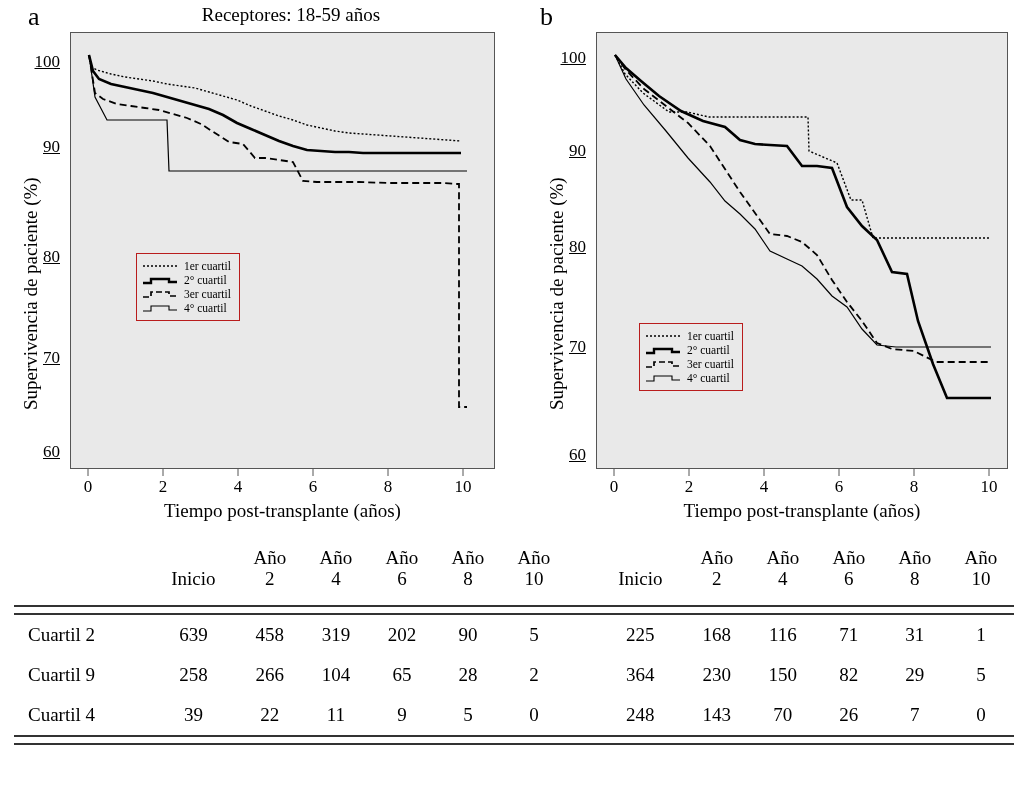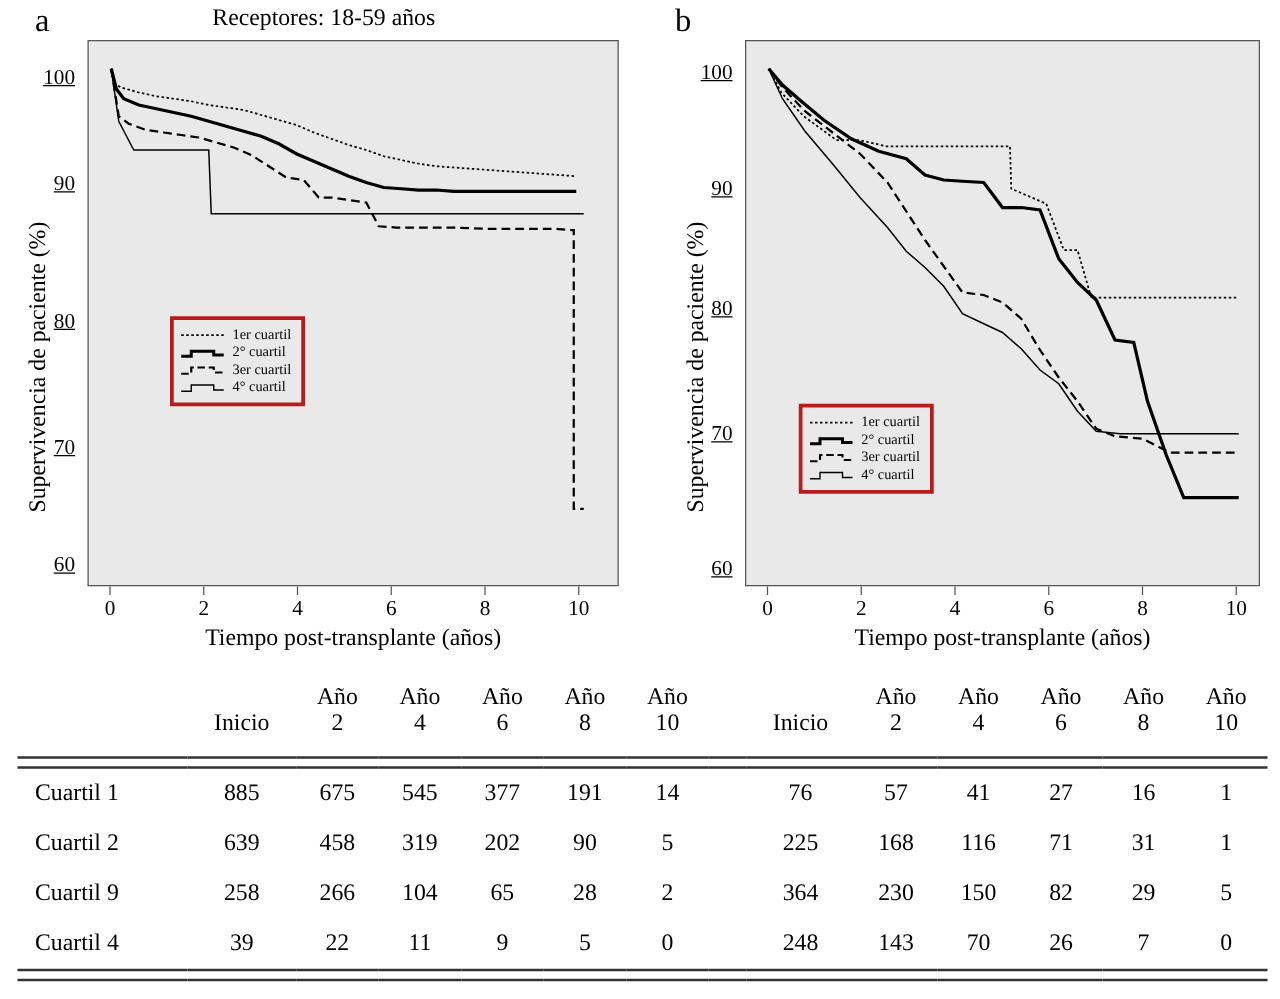--- a/index.html
+++ b/index.html
@@ -36,21 +36,21 @@
     font-size: 26px;
     font-family: "Liberation Serif", serif;
     top: 2px;
   }
   .panel-a .panel-letter { left: 28px; }
   .panel-b .panel-letter { left: 28px; }
 
   .panel-title {
     position: absolute;
     top: 4px;
-    left: 44px;
+    left: 76px;
     width: 430px;
     text-align: center;
     font-size: 19px;
     font-family: "Liberation Serif", serif;
   }
 
   .plotbox {
     position: absolute;
     background: #e9e9e9;
     border: 1px solid #555;
@@ -93,21 +93,21 @@
   }
   .ytick {
     text-align: right;
     width: 44px;
     text-decoration: underline;
   }
 
   
   .legend {
     position: absolute;
-    border: 3px solid #b91c1c;
+    border: 1px solid #b91c1c;
     background: #e9e9e9;
     padding: 5px 8px 5px 5px;
     font-family: "Liberation Serif", serif;
     font-size: 11.5px;
     line-height: 14px;
   }
   .legend-row {
     display: flex;
     align-items: center;
     height: 14px;
@@ -327,36 +327,20 @@
           <th>Año<br>4</th>
           <th>Año<br>6</th>
           <th>Año<br>8</th>
           <th>Año<br>10</th>
         </tr>
         <tr class="hdr-rule">
             <td colspan="14"></td>
           </tr>
       </thead>
       <tbody>
-        <tr>
-          <td class="rowlabel">Cuartil 1</td>
-          <td>885</td>
-          <td>675</td>
-          <td>545</td>
-          <td>377</td>
-          <td>191</td>
-          <td>14</td>
-          <td class="gapcol"></td>
-          <td>76</td>
-          <td>57</td>
-          <td>41</td>
-          <td>27</td>
-          <td>16</td>
-          <td>1</td>
-        </tr>
         <tr>
           <td class="rowlabel">Cuartil 2</td>
           <td>639</td>
           <td>458</td>
           <td>319</td>
           <td>202</td>
           <td>90</td>
           <td>5</td>
           <td class="gapcol"></td>
           <td>225</td>

